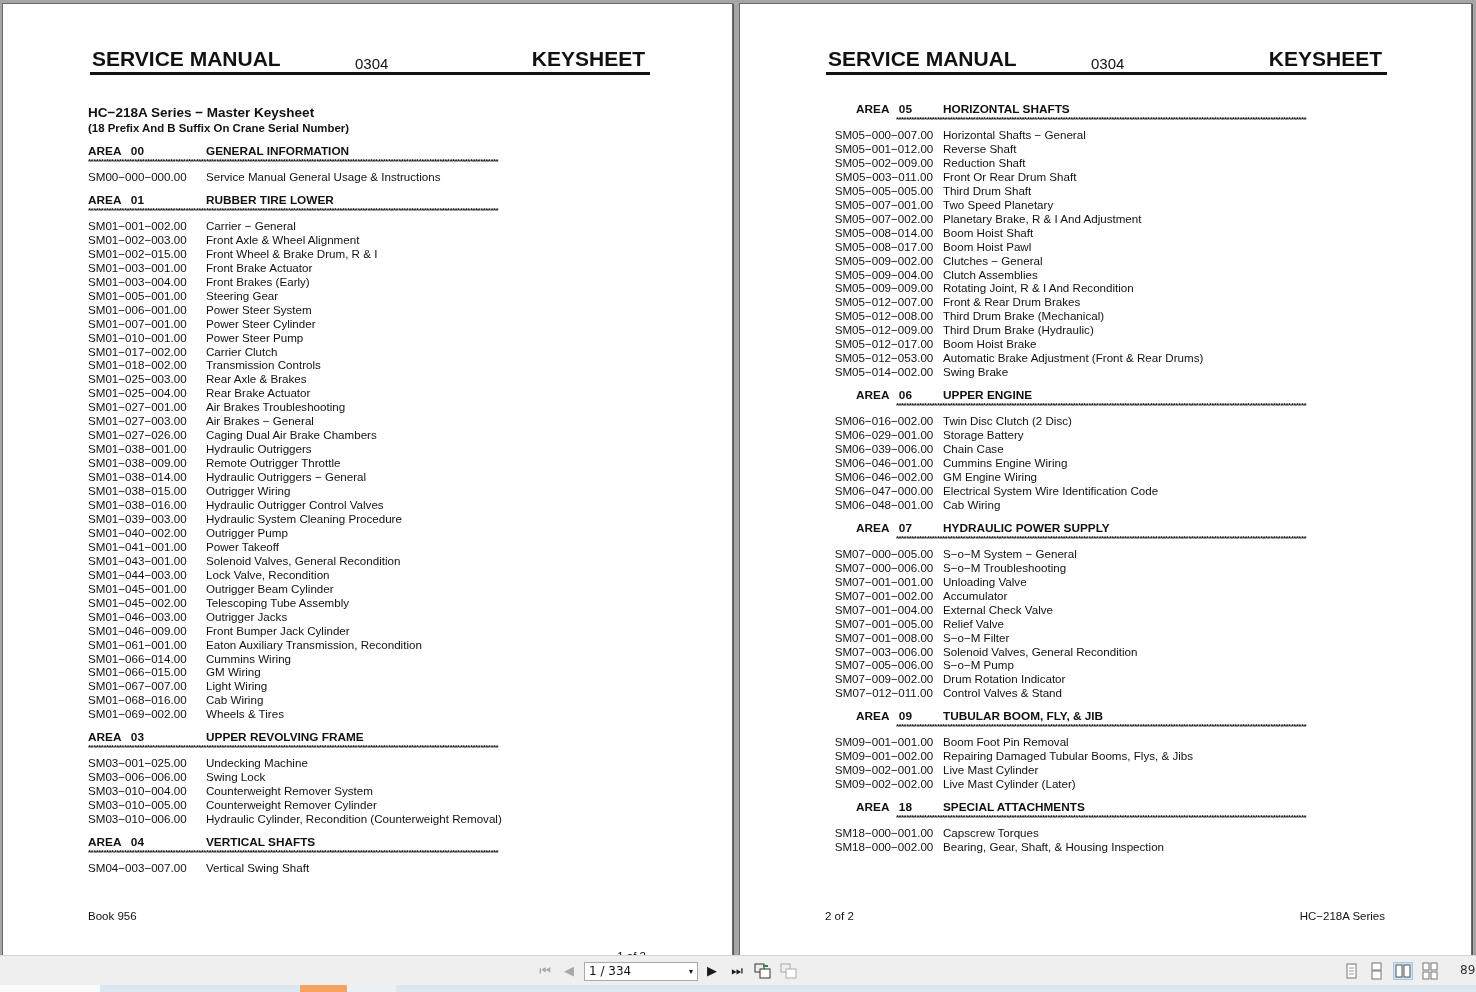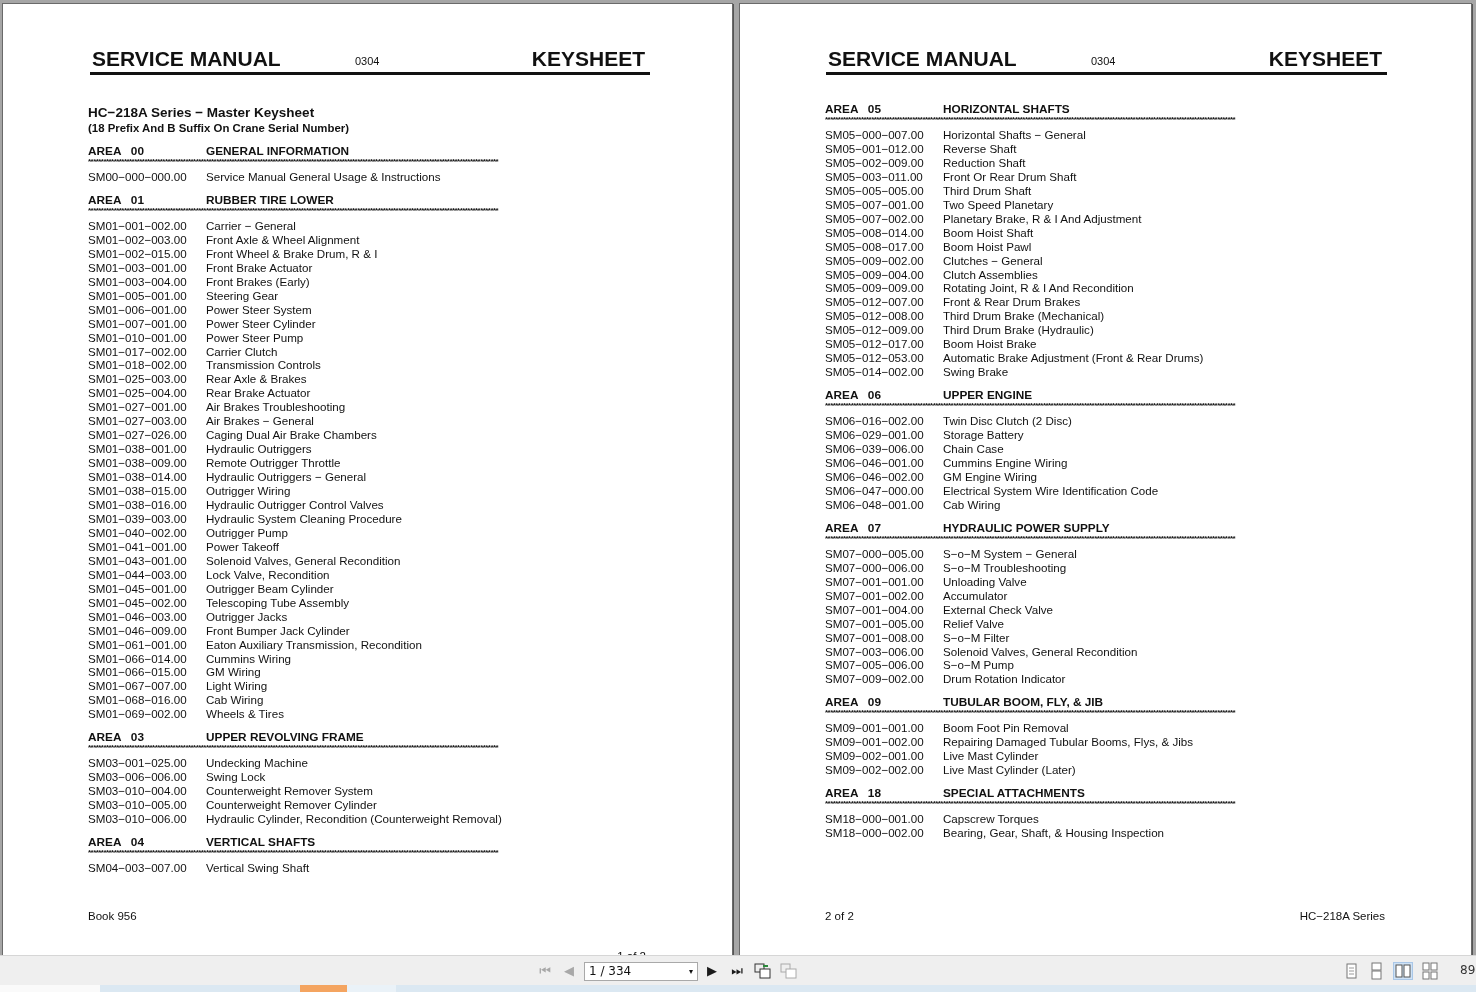--- a/index.html
+++ b/index.html
@@ -27,30 +27,30 @@
     position: absolute; top: 43px; height: 28px;
     border-bottom: 3px solid #111;
   }
   .page.left .hdr { left: 87px; width: 560px; }
   .page.right .hdr { left: 86px; width: 561px; }
   .hdr .t1 {
     position: absolute; left: 2px; top: 0px;
     font-size: 21px; font-weight: bold; letter-spacing: 0px;
   }
   .hdr .code {
-    position: absolute; left: 265px; top: 8px; font-size: 11px;
+    position: absolute; left: 265px; top: 8px; font-size: 15px;
   }
   .hdr .t2 {
     position: absolute; right: 5px; top: 0px;
     font-size: 21px; font-weight: bold;
   }
 
   .content { position: absolute; font-size: 11.6px; line-height: 13.95px; margin-top: 12px; }
   .page.left .content { left: 85px; top: 89px; width: 560px; }
-  .page.right .content { left: 85px; top: 87px; width: 560px; }
+  .page.right .content { left: 85px; top: 87px; width: 560px; text-align: center; }
 
   .doc-title { font-size: 13.5px; font-weight: bold; line-height: 16px; }
   .doc-sub { font-size: 11.4px; font-weight: bold; line-height: 14px; margin-bottom: 10px; }
 
   .area { margin-bottom: 10px; }
   .area-head { display: flex; font-weight: bold; font-size: 11.8px; line-height: 13px; }
   .area-head .a-lbl { width: 118px; }
   .stars {
     font-family: "Liberation Sans", sans-serif; font-size: 8px; line-height: 8px;
     letter-spacing: -0.55px; overflow: hidden; white-space: nowrap; width: 552px;
@@ -465,20 +465,24 @@
               <span class="code">SM07−003−006.00</span>
               <span class="desc">Solenoid Valves, General Recondition</span>
             </div>
             <div class="row">
               <span class="code">SM07−005−006.00</span>
               <span class="desc">S−o−M Pump</span>
             </div>
             <div class="row">
               <span class="code">SM07−009−002.00</span>
               <span class="desc">Drum Rotation Indicator</span>
+            </div>
+            <div class="row">
+              <span class="code">SM07−012−011.00</span>
+              <span class="desc">Control Valves &amp; Stand</span>
             </div>
           </div>
           <div class="area">
             <div class="area-head">
               <span class="a-lbl" style="white-space: pre;">AREA   09</span>
               <span>TUBULAR BOOM, FLY, &amp; JIB</span>
             </div>
             <div class="stars">****************************************************************************************************************************************************************</div>
             <div class="row">
               <span class="code">SM09−001−001.00</span>

